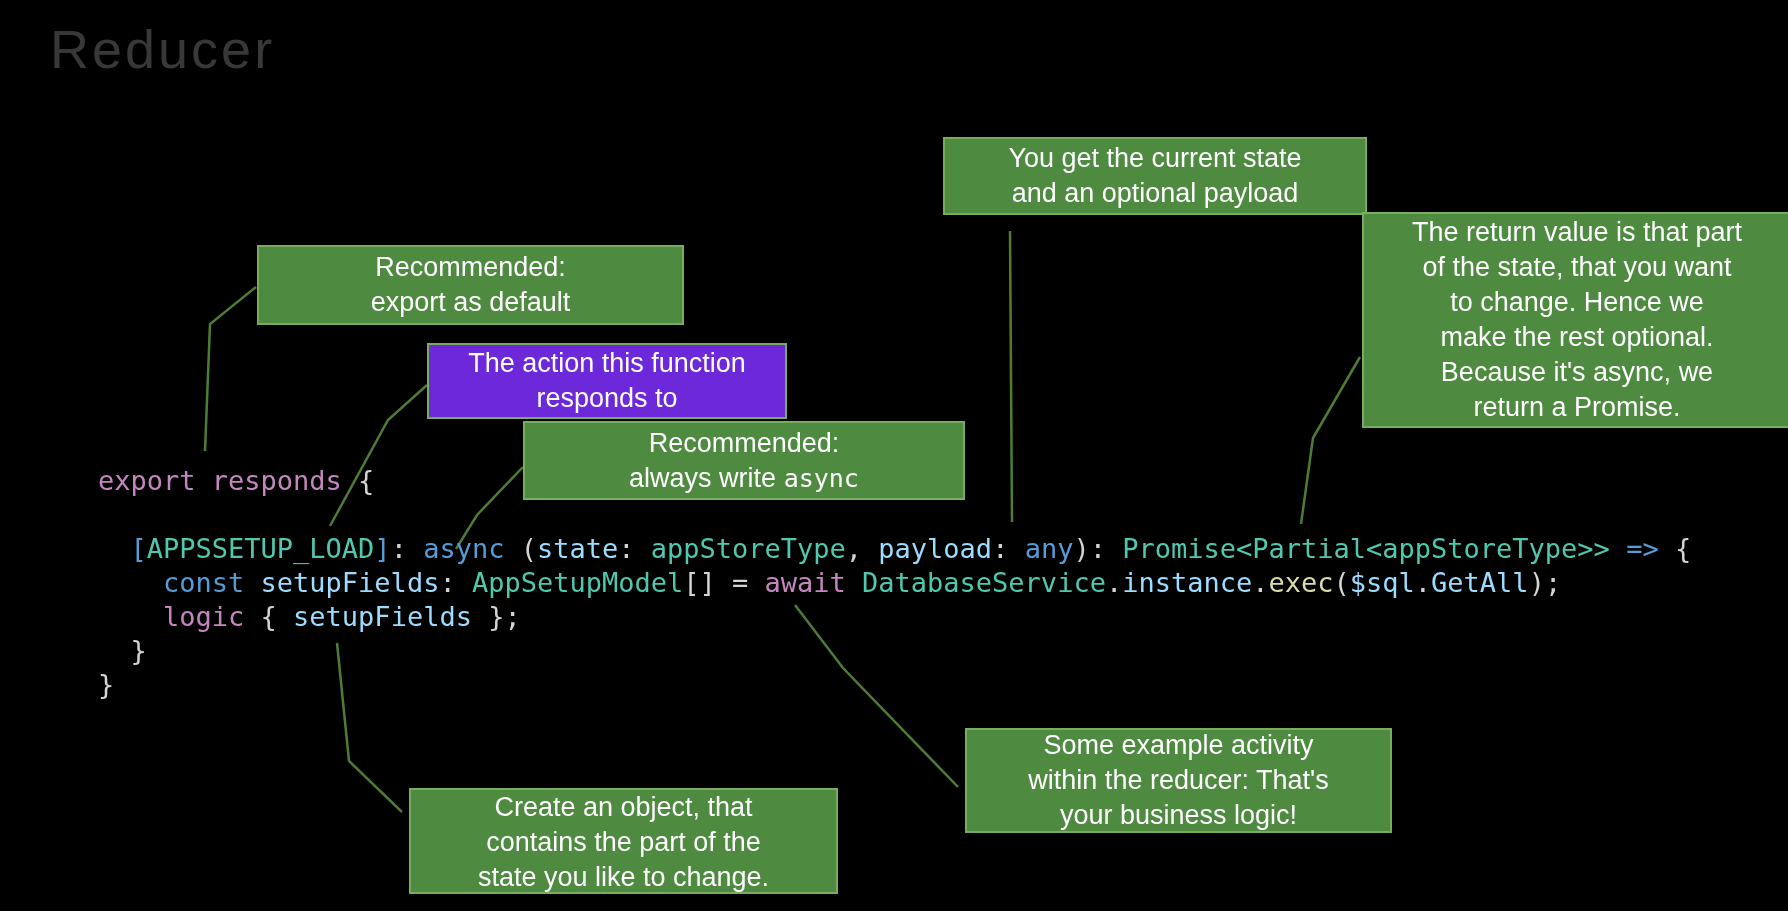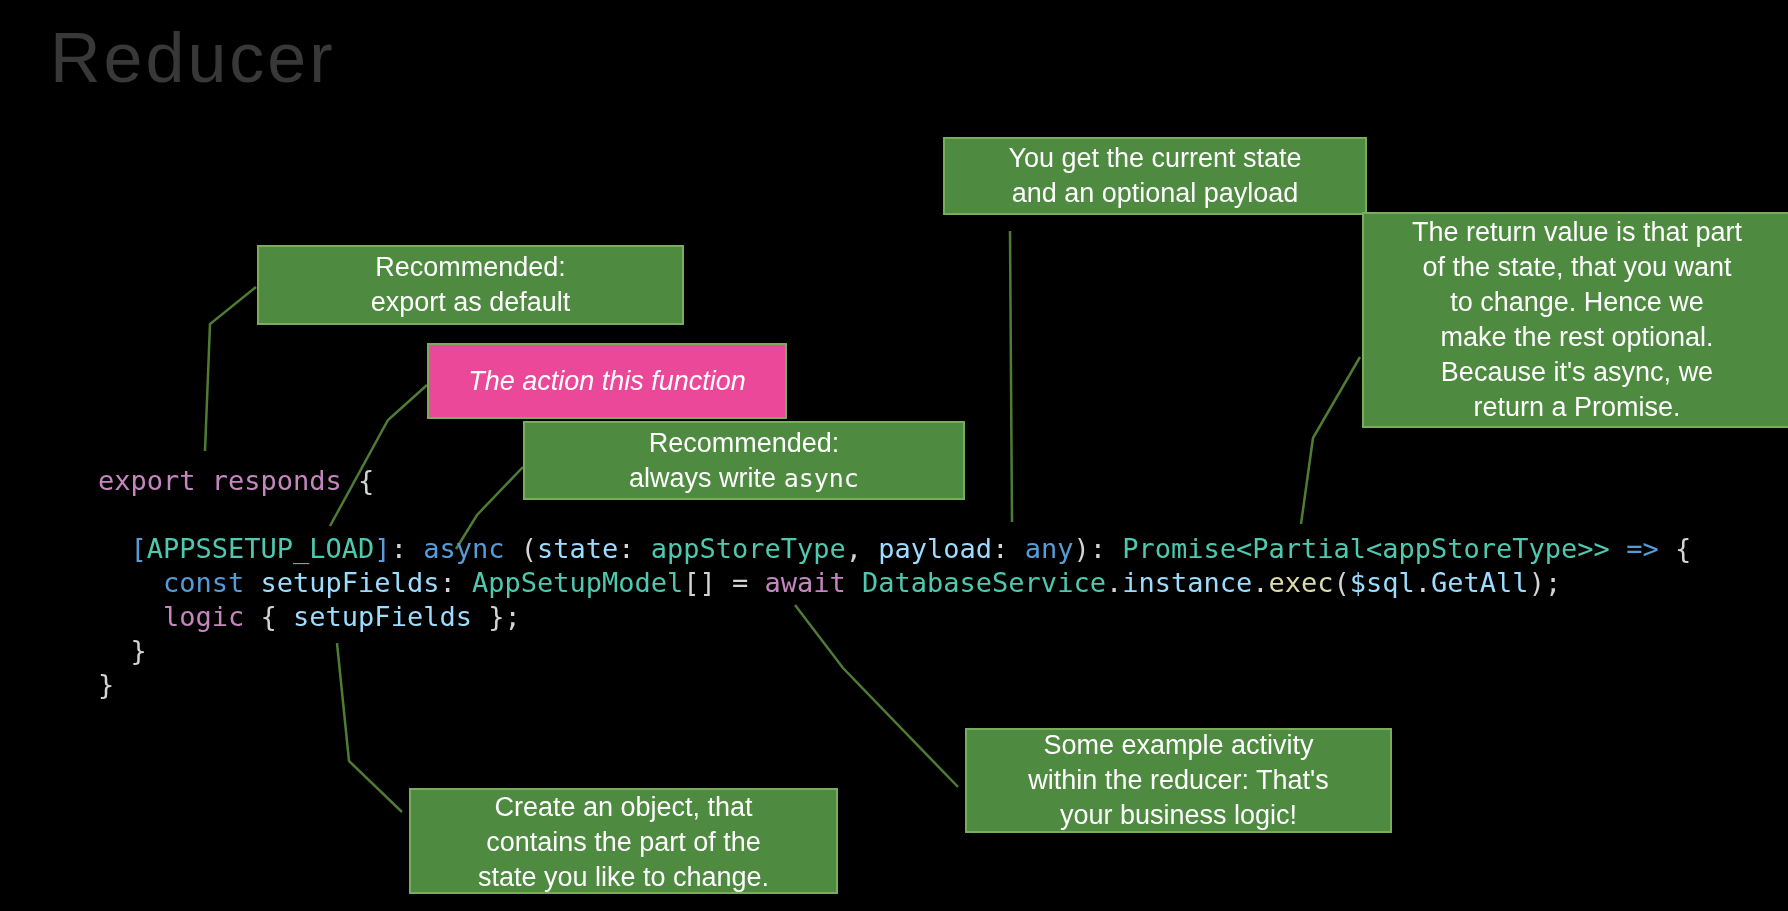--- a/index.html
+++ b/index.html
@@ -8,21 +8,21 @@
     width:1788px;height:911px;
     overflow:hidden;
     background:#000;
   }
   .title{
     position:absolute;
     left:50px;top:18px;
     margin:0;
     font-family:"Liberation Sans",sans-serif;
     font-weight:400;
-    font-size:70px;
+    font-size:54px;
     letter-spacing:3px;
   }
   #connectors{
     position:absolute;left:0;top:0;width:1788px;height:911px;
   }
   .callout{
     position:absolute;
     box-sizing:border-box;
     display:flex;flex-direction:column;justify-content:center;
     text-align:center;
@@ -68,22 +68,23 @@
         <div class="callout-line"><span>of the state, that you want</span></div>
         <div class="callout-line"><span>to change. Hence we</span></div>
         <div class="callout-line"><span>make the rest optional.</span></div>
         <div class="callout-line"><span>Because it's async, we</span></div>
         <div class="callout-line"><span>return a Promise.</span></div>
       </div>
       <div class="callout" style="left: 257px; top: 245px; width: 427px; height: 80px; background: rgb(79, 138, 65); border-color: rgb(119, 173, 92); color: rgb(255, 255, 255);">
         <div class="callout-line"><span>Recommended:</span></div>
         <div class="callout-line"><span>export as default</span></div>
       </div>
-      <div class="callout" style="left: 427px; top: 343px; width: 360px; height: 76px; background: #ec4899; border-color: rgb(119, 173, 92); color: rgb(255, 255, 255); font-style: italic;">
+      <div class="callout" style="left: 427px; top: 343px; width: 360px; height: 76px; background: #6d28d9; border-color: rgb(119, 173, 92); color: rgb(255, 255, 255);">
         <div class="callout-line"><span>The action this function</span></div>
+        <div class="callout-line"><span>responds to</span></div>
       </div>
       <div class="callout" style="left: 523px; top: 421px; width: 442px; height: 79px; background: rgb(79, 138, 65); border-color: rgb(119, 173, 92); color: rgb(255, 255, 255);">
         <div class="callout-line"><span>Recommended:</span></div>
         <div class="callout-line"><span>always write </span><span class="mono">async</span></div>
       </div>
       <div class="callout" style="left: 965px; top: 728px; width: 427px; height: 105px; background: rgb(79, 138, 65); border-color: rgb(119, 173, 92); color: rgb(255, 255, 255);">
         <div class="callout-line"><span>Some example activity</span></div>
         <div class="callout-line"><span>within the reducer: That's</span></div>
         <div class="callout-line"><span>your business logic!</span></div>
       </div>

